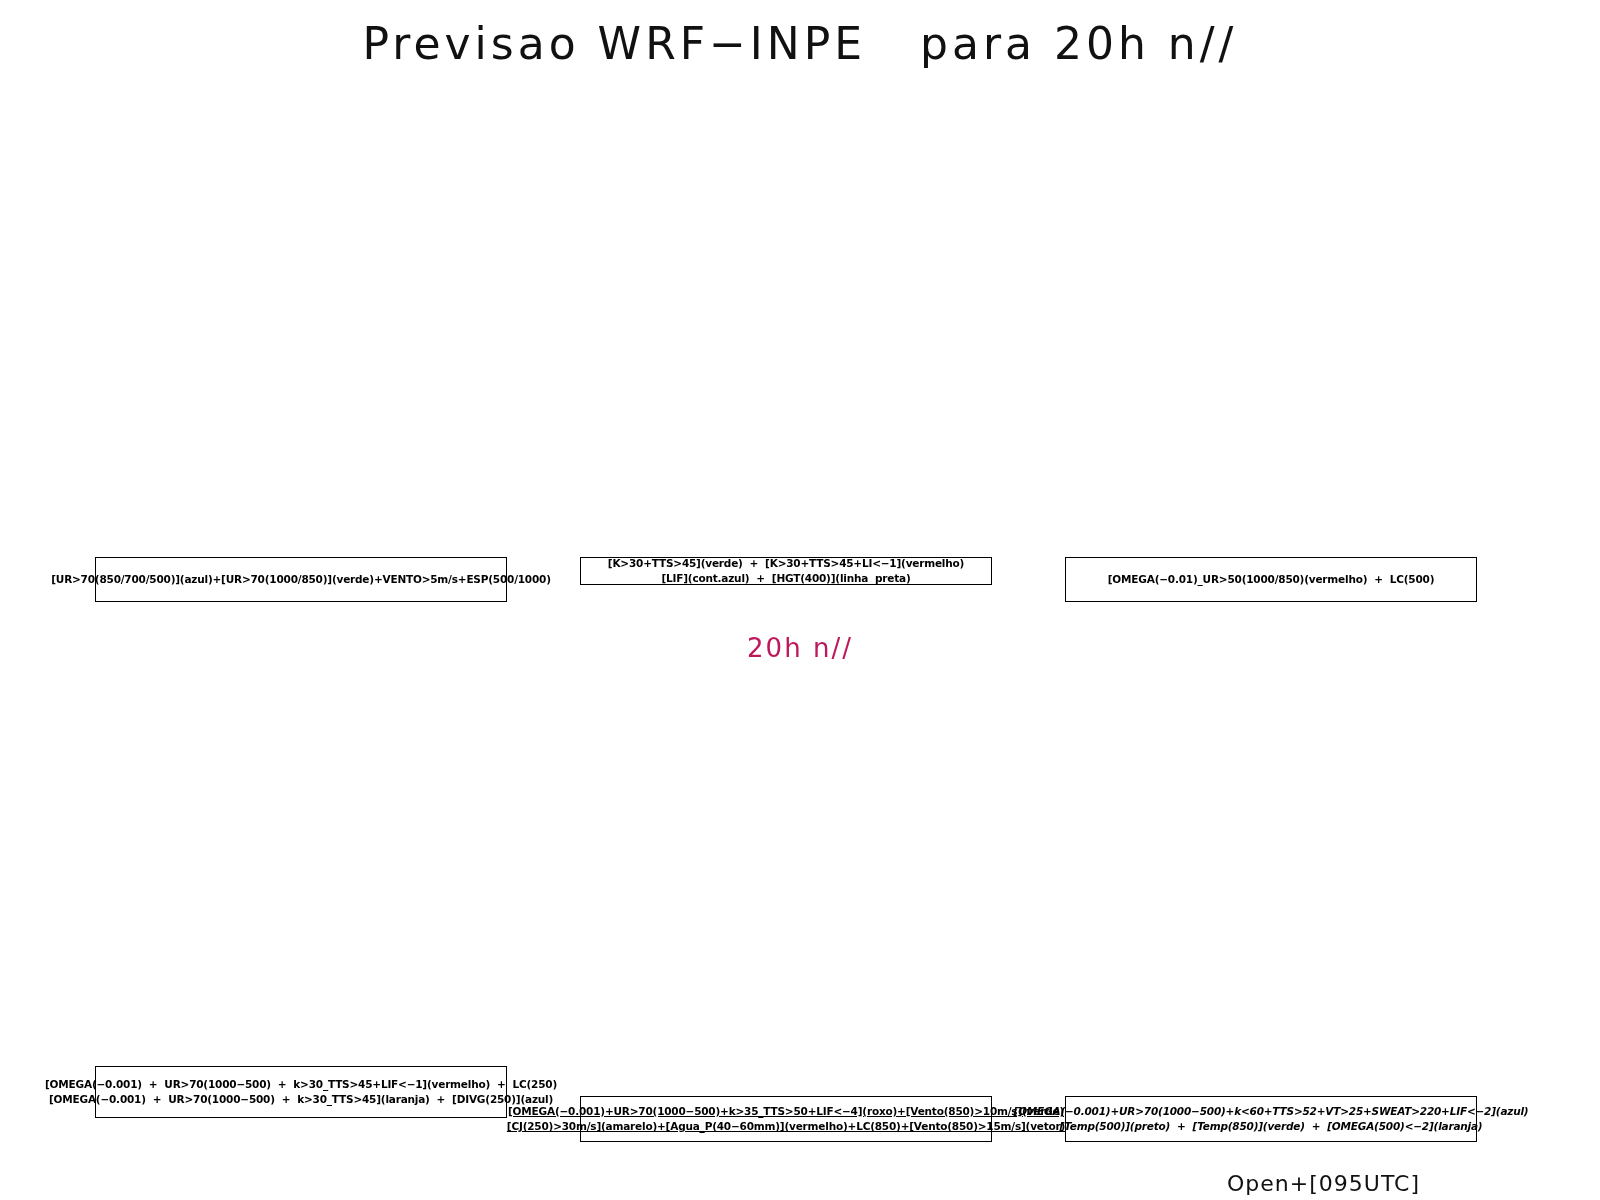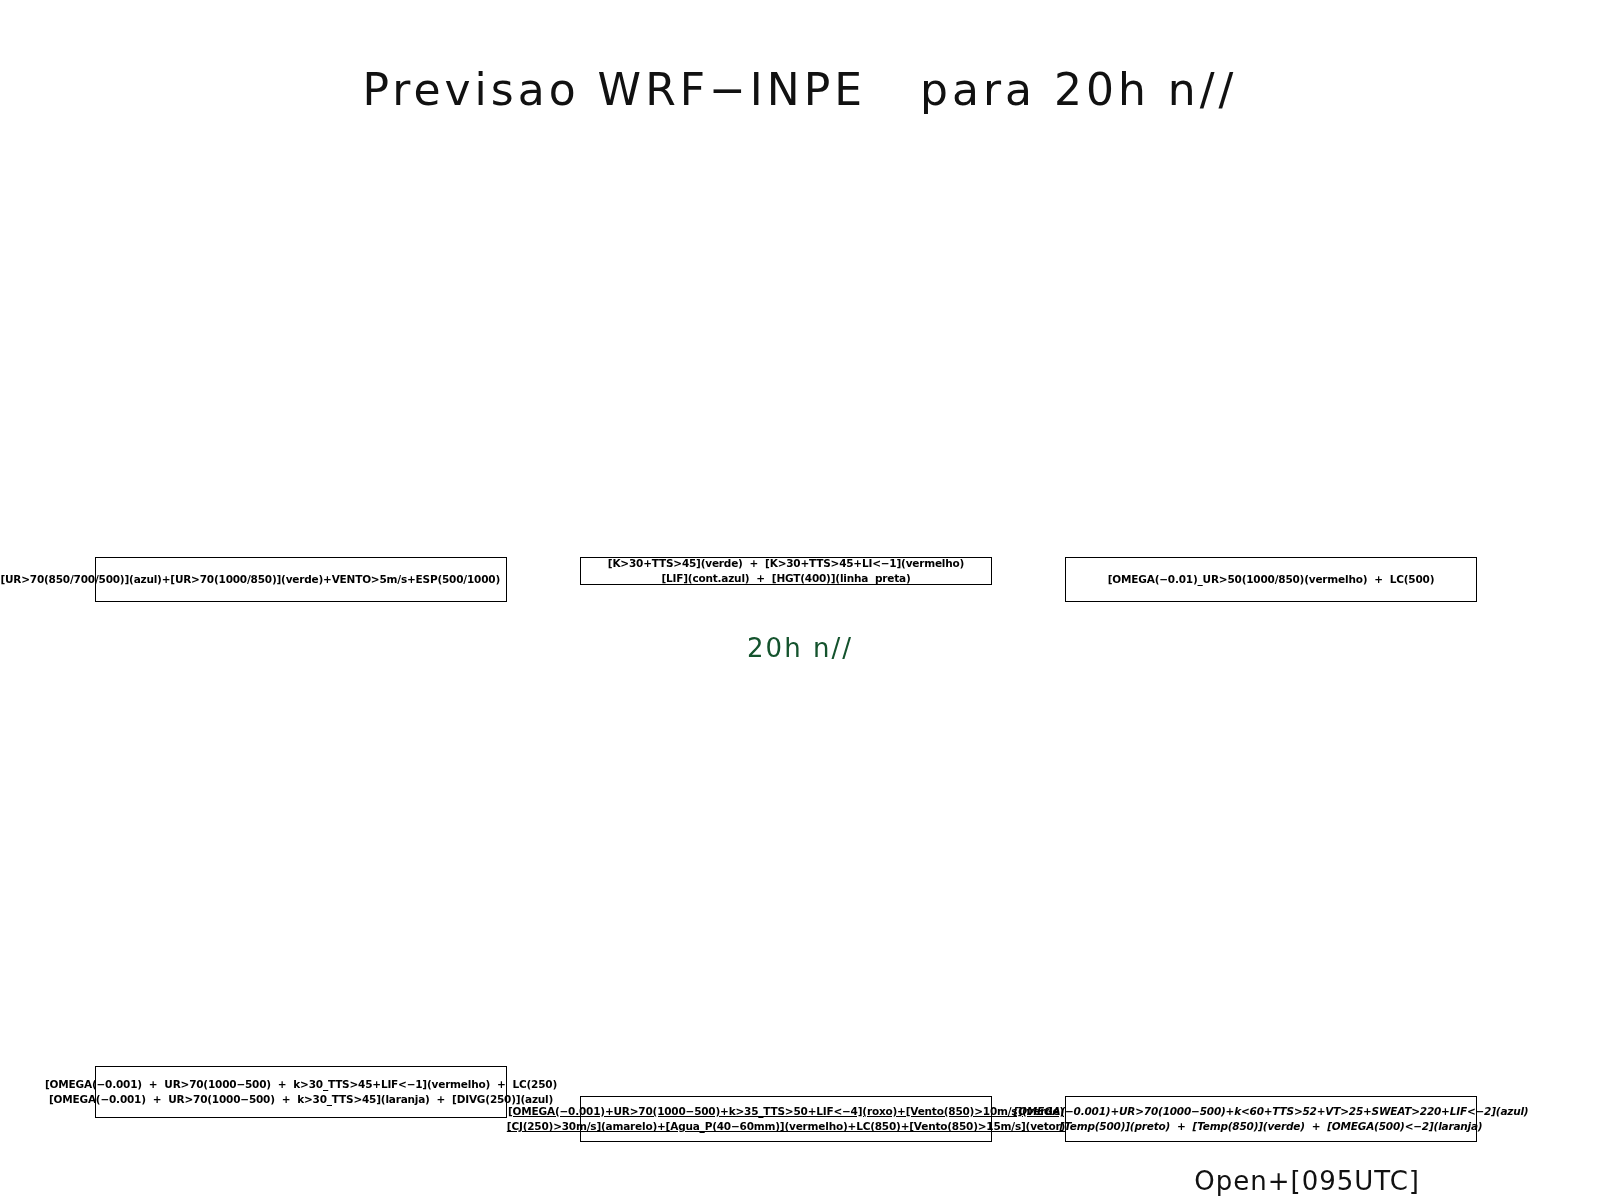--- a/index.html
+++ b/index.html
@@ -24,40 +24,39 @@
     top: 18px;
     left: 0;
     width: 100%;
     text-align: center;
     font-family: "DejaVu Sans", sans-serif;
     font-size: 44px;
     font-weight: 400;
     letter-spacing: 4px;
     color: #111111;
     white-space: pre;
-    margin-top: 46px;
   }
   .center-label {
     position: absolute;
     top: 633px;
     left: 0;
     width: 100%;
     text-align: center;
     font-family: "DejaVu Sans", sans-serif;
     font-size: 26px;
     letter-spacing: 2px;
-    color: #14532d;
+    color: #be185d;
     white-space: pre;
   }
   .footer-label {
     position: absolute;
     bottom: 4px;
     right: 180px;
     font-family: "DejaVu Sans", sans-serif;
-    font-size: 26px;
+    font-size: 22px;
     letter-spacing: 1px;
     color: #111111;
     white-space: pre;
   }
   .legend-box {
     position: absolute;
     border: 1.6px solid #000000;
     background: #ffffff;
     box-sizing: border-box;
     display: flex;
@@ -71,21 +70,21 @@
     font-size: 10.5px;
     font-weight: bold;
     line-height: 1.45;
     color: #000000;
     white-space: pre;
     text-align: center;
     letter-spacing: -0.2px;
   }
 
   
-  #legend-top-left   { left: 95px;  top: 557px;  width: 412px; height: 45px; align-items: flex-end; }
+  #legend-top-left   { left: 95px;  top: 557px;  width: 412px; height: 45px; }
   #legend-top-center { left: 580px; top: 557px;  width: 412px; height: 28px; }
   #legend-top-right  { left: 1065px;top: 557px;  width: 412px; height: 45px; }
 
   
   #legend-bottom-left   { left: 95px;  top: 1066px; width: 412px; height: 52px; }
   #legend-bottom-center { left: 580px; top: 1096px; width: 412px; height: 46px; text-decoration: underline; }
   #legend-bottom-right  { left: 1065px;top: 1096px; width: 412px; height: 46px; font-style: italic; }
 
   .panel-area {
     position: absolute;

